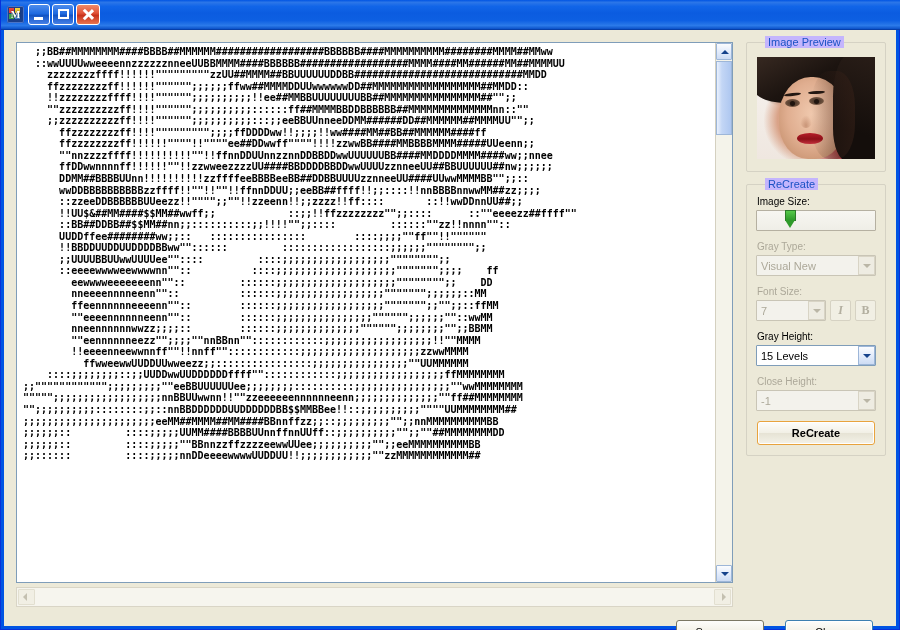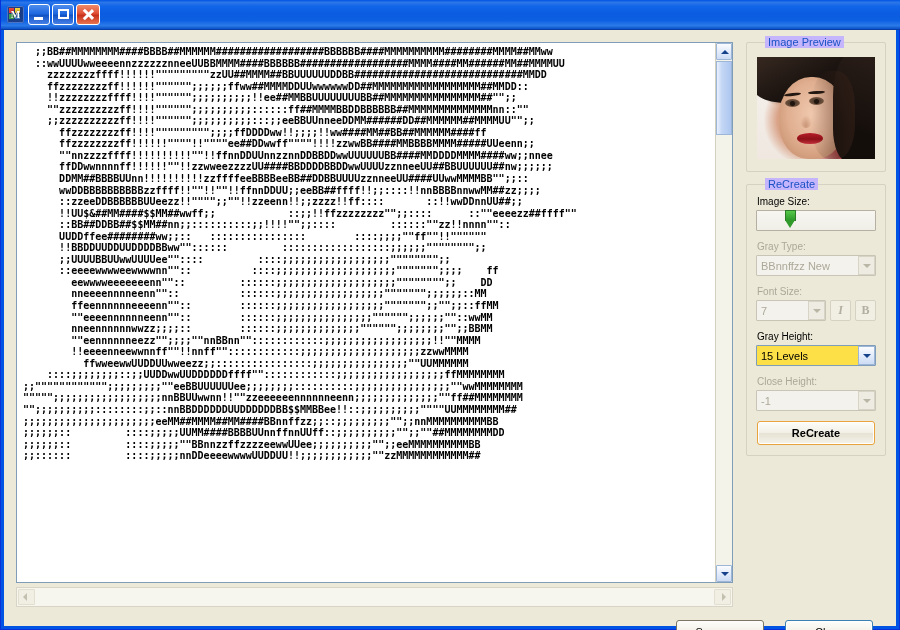--- a/index.html
+++ b/index.html
@@ -374,21 +374,21 @@
     left: 0; top: 10px;
     width: 0; height: 0;
     border-left: 5.5px solid transparent;
     border-right: 5.5px solid transparent;
     border-top: 8px solid #2f9a2a;
   }
 
   .combo {
     position: relative;
     height: 21px;
-    background: #fde047;
+    background: #ffffff;
     border: 1px solid #7f9db9;
     border-radius: 1px;
     box-sizing: border-box;
     margin-bottom: 10px;
     display: flex;
     align-items: center;
   }
   .combo .combo-value {
     padding-left: 4px;
     font-size: 11px;
@@ -590,21 +590,21 @@
       <div class="groupbox">
         <div class="group-title">ReCreate</div>
 
         <div class="ctl-label">Image Size:</div>
         <div class="slider">
           <div class="slider-thumb"></div>
         </div>
 
         <div class="ctl-label disabled">Gray Type:</div>
         <div class="combo disabled">
-          <span class="combo-value">BBnnffzz New</span>
+          <span class="combo-value">Visual New</span>
           <span class="combo-arrow"></span>
         </div>
 
         <div class="ctl-label disabled">Font Size:</div>
         <div class="fontsize-row">
           <div class="combo disabled">
             <span class="combo-value">7</span>
             <span class="combo-arrow"></span>
           </div>
           <div class="tgl i">I</div>

